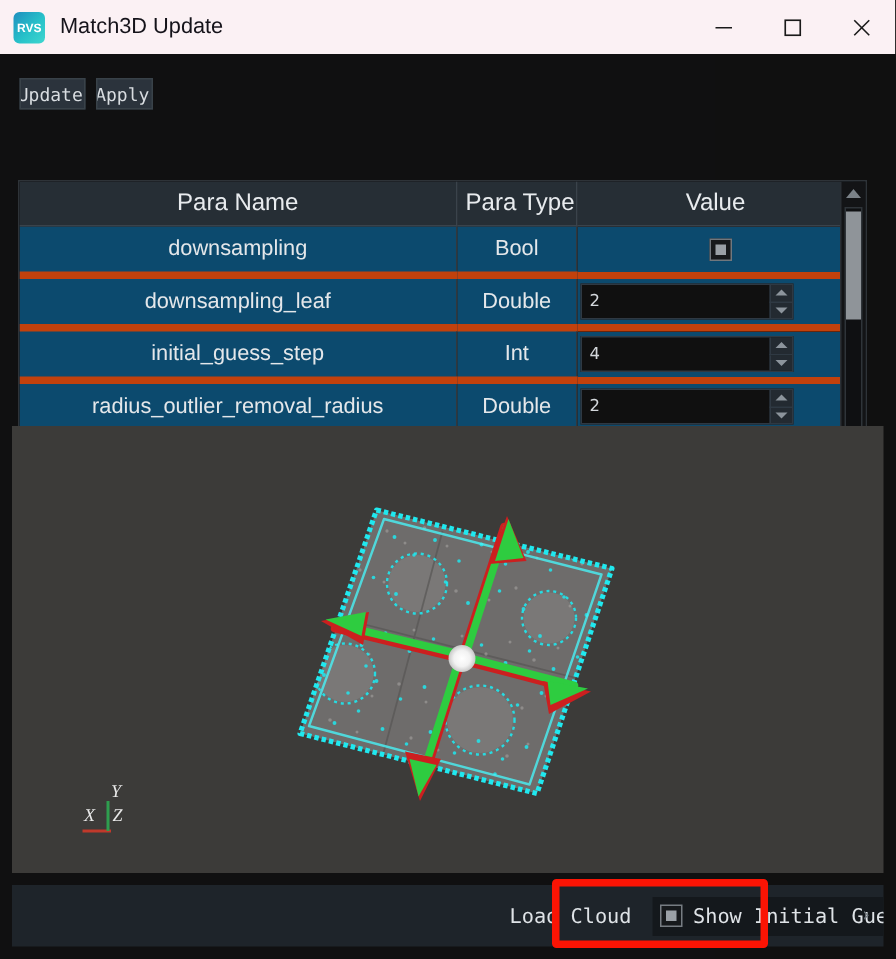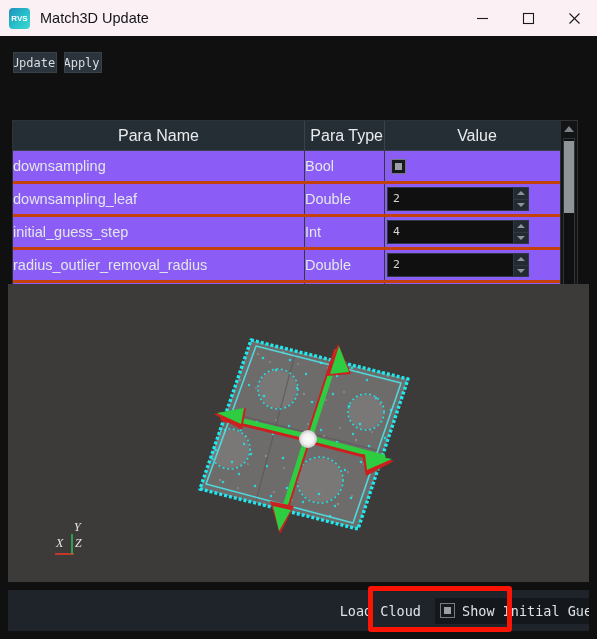--- a/index.html
+++ b/index.html
@@ -125,27 +125,27 @@
     color: #e8ebee;
     font-weight: normal;
     font-size: 16px;
     font-family: "Liberation Sans", sans-serif;
     border-right: 1px solid #3a434b;
     border-bottom: 1px solid #3a434b;
   }
   table.params th:last-child { border-right: none; }
   table.params td {
     height: 30px;
-    background: #8b5cf6;
+    background: #0c4a6e;
     color: #e4e7ea;
     font-size: 14.5px;
     font-family: "Liberation Sans", sans-serif;
     border-right: 1px solid #33383d;
-    border-bottom: 3px solid #c2410c;
-    text-align: left;
+    border-bottom: 5px solid #c2410c;
+    text-align: center;
     padding: 0;
   }
   .col-name  { width: 289px; }
   .col-type  { width: 77px; text-align: right; }
   .col-value { width: 182px; border-right: none !important; }
 
   
   .cell-value { text-align: left; padding: 0 !important; position: relative; }
   .chk {
     width: 15px; height: 15px;

